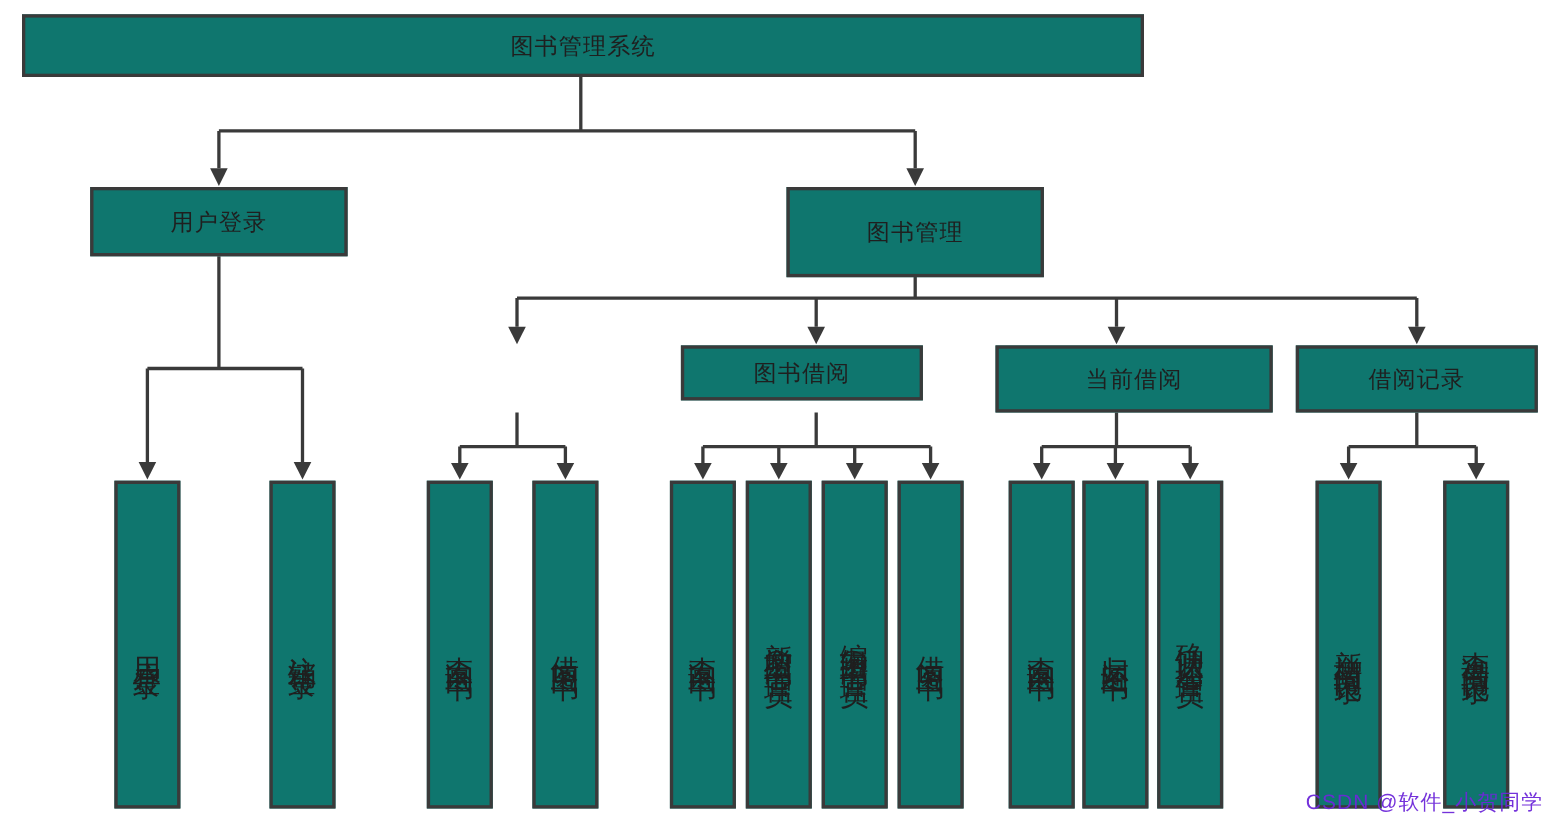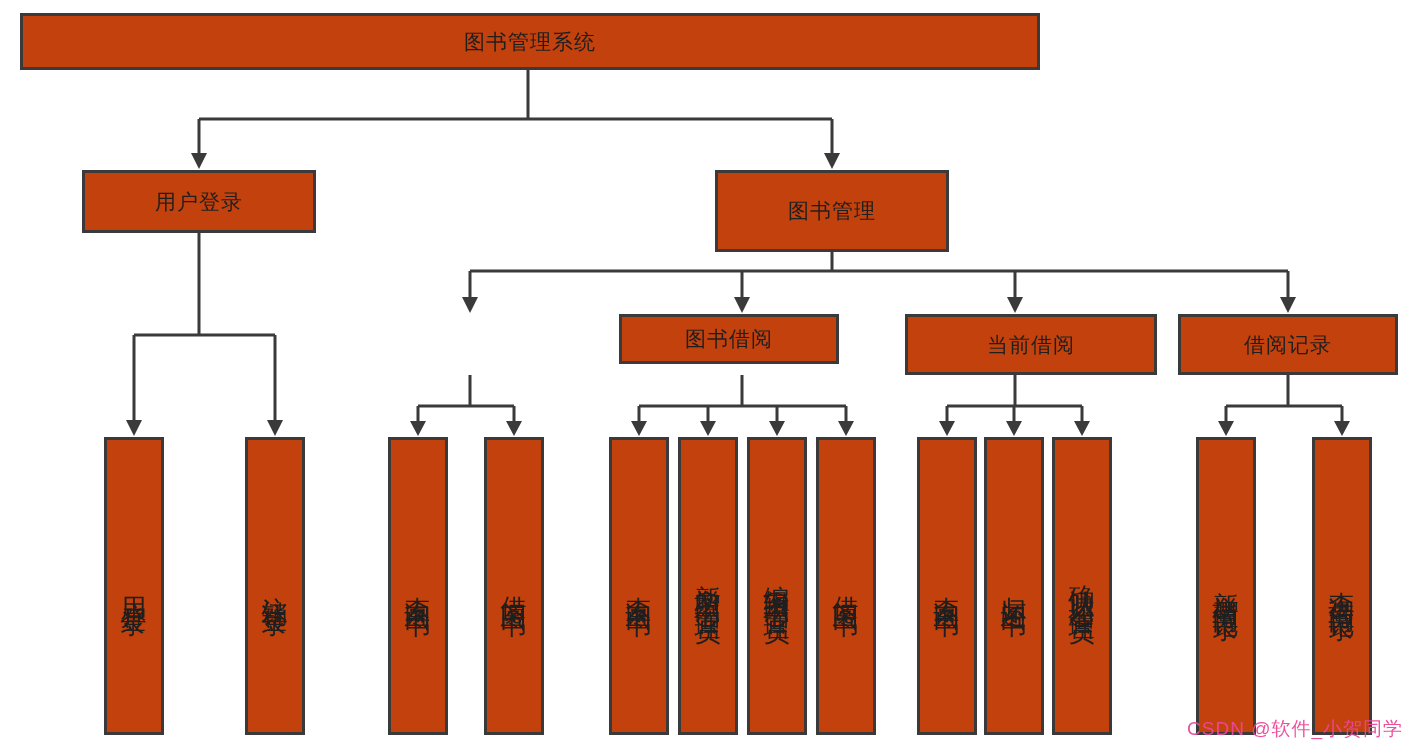--- a/index.html
+++ b/index.html
@@ -2,34 +2,34 @@
 <html><head>
 <meta charset="utf-8">
 <style>
   html,body{margin:0;padding:0;background:#ffffff;}
   body{font-family:"Liberation Sans","DejaVu Sans",sans-serif;}
   .canvas{
     position:relative;width:1405px;height:747px;background:#ffffff;overflow:hidden;
   }
   .lines{position:absolute;left:0;top:0;width:1405px;height:747px;}
   .node{
-    position:absolute;box-sizing:border-box;background:#c2410c;
+    position:absolute;box-sizing:border-box;background:#0f766e;
     border:3px solid #3a3a3a;display:flex;align-items:center;justify-content:center;
     color:#1f1f1f;
   }
   .h-node{font-size:21px;letter-spacing:1px;}
   .v-node{
     width:60px;top:437px;height:298px;font-size:26px;
   }
   .v-node .vtext{
     writing-mode:vertical-rl;text-orientation:mixed;letter-spacing:5px;
     line-height:1.0;white-space:nowrap;
   }
   .watermark{
-    position:absolute;right:2px;bottom:5px;font-size:19px;color:#ec4899;
+    position:absolute;right:2px;bottom:5px;font-size:19px;color:#6d28d9;
     letter-spacing:1px;opacity:0.95;
   }
 </style>
 </head>
 <body>
 
 <div class="canvas">
 
   <svg class="lines" viewBox="0 0 1405 747" fill="none" stroke="#3a3a3a" stroke-width="3">
 

